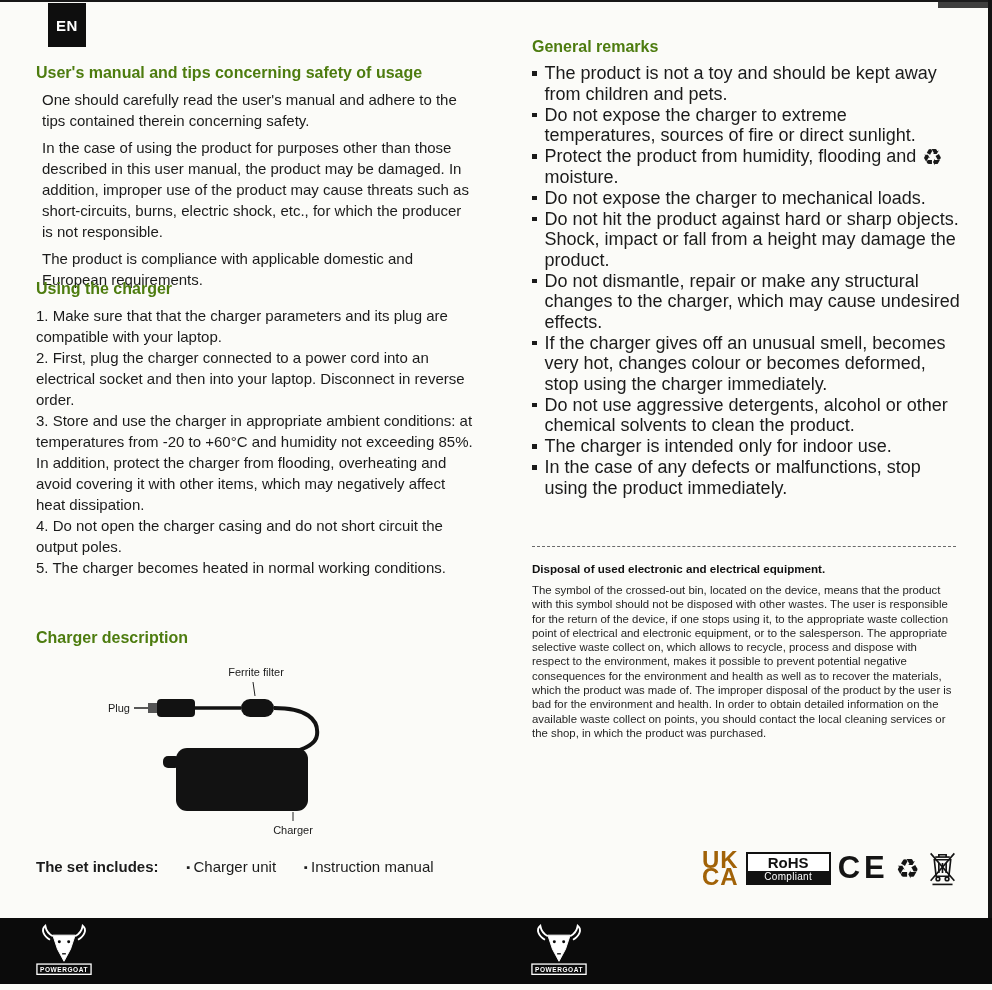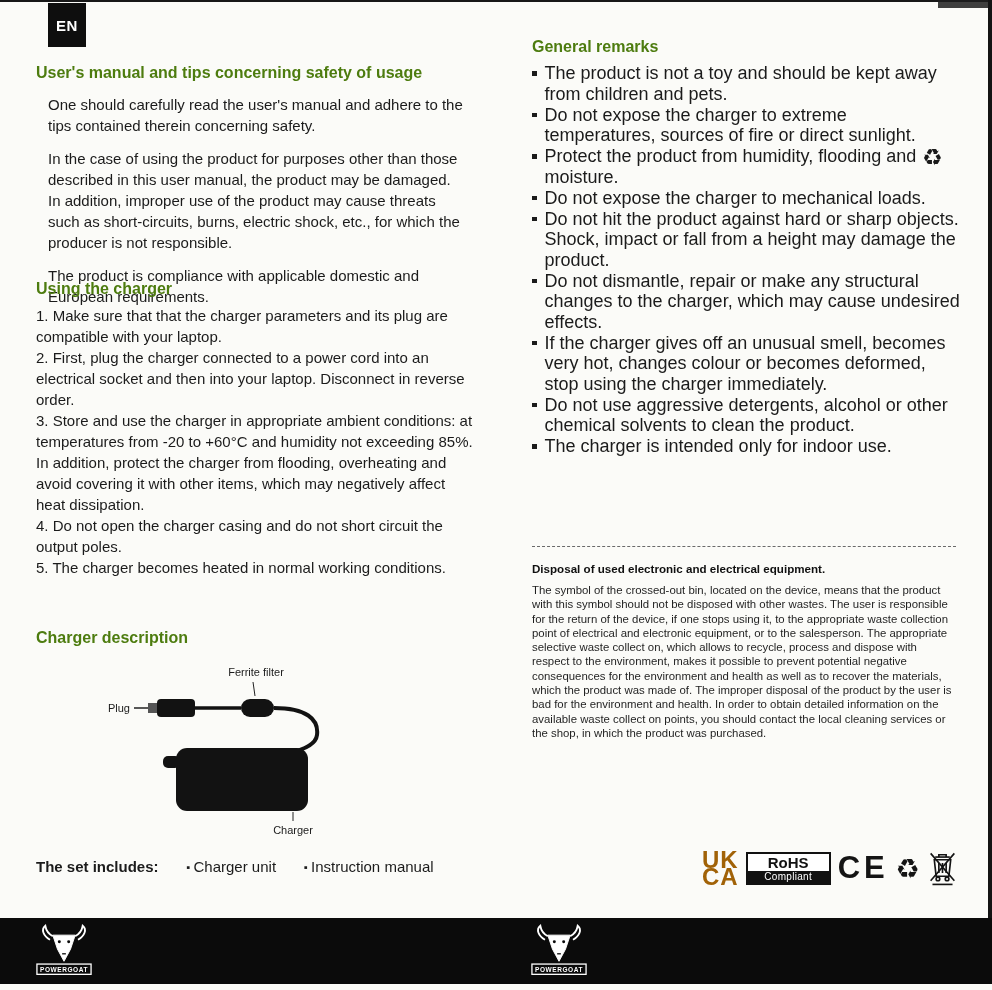--- a/index.html
+++ b/index.html
@@ -16,21 +16,21 @@
   .edge-right{position:absolute;right:0;top:0;width:4px;height:920px;background:#141414}
   .corner-smudge{position:absolute;right:0;top:0;width:54px;height:8px;background:#1d1d1d;opacity:.85}
 
   .en-badge{
     position:absolute;left:48px;top:3px;width:38px;height:44px;
     background:#0e0e0e;color:#fff;font-weight:bold;font-size:15px;
     display:flex;align-items:center;justify-content:center;letter-spacing:.5px;text-align:right;
   }
 
   h2{font-size:16px;font-weight:bold;margin:0 0 7px 0;color:#4d7c0f}
-  .para{font-size:15px;line-height:21px;margin:12px}
+  .para{font-size:15px;line-height:21px;margin:6px}
   .steps .para{margin:0}
 
   
   ul.remarks{list-style:none}
   .remark{display:flex;gap:8px;font-size:18px;line-height:20.5px;margin:0 0 0.5px 0}
   .sq{width:4.5px;height:4.5px;background:#1b1b1b;margin-top:8px;flex:none}
   .rtext{flex:1}
 
   .divider{border-top:1.5px dashed #6a6a6a;height:0}
 
@@ -162,20 +162,24 @@
         <li class="remark">
           <span class="sq"></span>
           <span class="rtext">Do not use aggressive detergents, alcohol or other chemical solvents to clean the product.</span>
         </li>
 
         <li class="remark">
           <span class="sq"></span>
           <span class="rtext">The charger is intended only for indoor use.</span>
         </li>
 
+        <li class="remark">
+          <span class="sq"></span>
+          <span class="rtext">In the case of any defects or malfunctions, stop using the product immediately.</span>
+        </li>
       </ul>
   </section>
 
   <span class="recycle-top">♻</span>
 
   <div class="abs divider" style="left:532px;top:546px;width:424px"></div>
 
   <div class="abs small-h" style="left:532px;top:562px;width:424px">Disposal of used electronic and electrical equipment.</div>
   <div class="abs small-body" style="left:532px;top:583px;width:424px">The symbol of the crossed-out bin, located on the device, means that the product with this symbol should not be disposed with other wastes. The user is responsible for the return of the device, if one stops using it, to the appropriate waste collection point of electrical and electronic equipment, or to the salesperson. The appropriate selective waste collect on, which allows to recycle, process and dispose with respect to the environment, makes it possible to prevent potential negative consequences for the environment and health as well as to recover the materials, which the product was made of. The improper disposal of the product by the user is bad for the environment and health. In order to obtain detailed information on the available waste collect on points, you should contact the local cleaning services or the shop, in which the product was purchased.</div>
 

